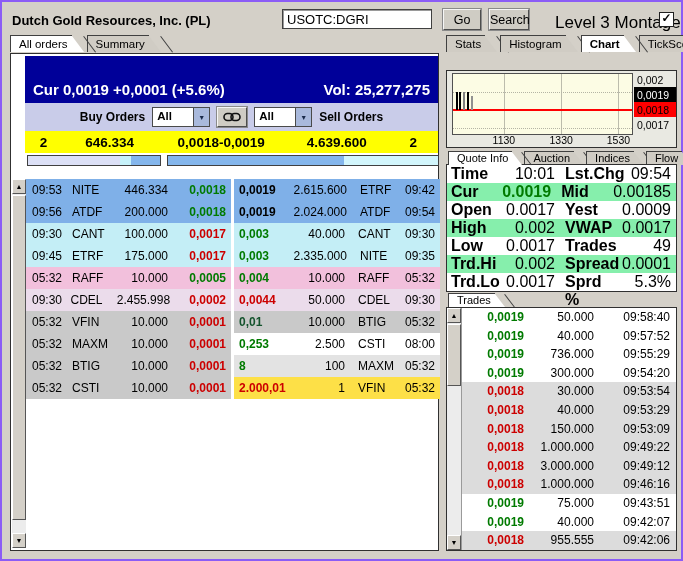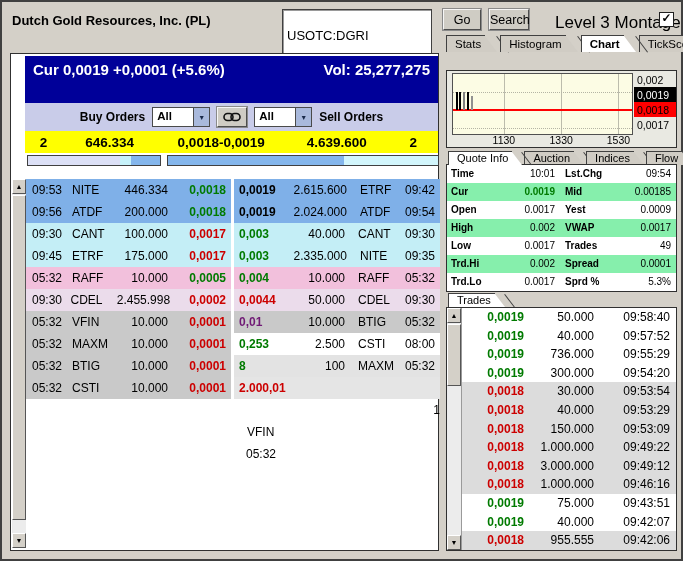--- a/index.html
+++ b/index.html
@@ -1,25 +1,25 @@
 <!DOCTYPE html>
 <html><head>
 <meta charset="utf-8">
 <style>
   html,body{margin:0;padding:0;}
   body{width:683px;height:561px;overflow:hidden;background:#D4D0C8;
        font-family:"Liberation Sans",sans-serif;color:#000;}
-  .win{position:absolute;inset:0;border:2px solid #404040;background:#D4D0C8;box-sizing:border-box;}
+  .win{position:absolute;inset:0;border:2px solid #8b5cf6;background:#D4D0C8;box-sizing:border-box;}
   .abs{position:absolute;}
 
   
   .title{left:10px;top:11px;font-size:13px;font-weight:bold;}
   .syminput{left:280px;top:7px;width:140px;height:18px;border:1px solid #404040;
             box-shadow:inset 1px 1px 0 #9a9a9a;font-family:"Liberation Sans",sans-serif;
-            font-size:13px;padding:16px 4px;background:#fff;position:absolute;}
+            font-size:13px;padding:0 4px;background:#fff;position:absolute;}
   .btn{position:absolute;height:21px;background:#CFCCC4;border:1px solid;
        border-color:#f6f6f6 #4d4d4d #4d4d4d #f6f6f6;box-shadow:0 0 0 1px #8a8a8a;
        font-family:"Liberation Sans",sans-serif;font-size:12.5px;padding:0;}
   .go{left:441px;top:7px;width:38px;}
   .search{left:487px;top:7px;width:40px;}
   .lvl3{left:553px;top:11px;font-size:17px;}
   .chk{left:657px;top:10px;width:13px;height:13px;background:#fff;border:1px solid #202020;
        text-align:center;}
   .chk .tick{font-size:12px;font-weight:bold;line-height:12px;display:block;margin-top:-1px;}
 
@@ -39,21 +39,21 @@
   .tab.active{background:#fff;z-index:2;}
   .tab.active::after{border-bottom-color:#fff;}
   .tab.small{height:13px;line-height:13px;font-size:11px;margin-right:12px;}
   .tab.small::after{border-bottom:13px solid #D0CCC4;border-right:10px solid transparent;right:-10px;}
   .tab.small.active::after{border-bottom-color:#fff;}
   .tab.small::before{height:16.4px;right:-10px;transform:rotate(-37.6deg);}
 
   
   .lpanel{left:8px;top:51px;width:429px;height:498px;background:#fff;border:1px solid #303030;box-sizing:border-box;}
   .navy{position:absolute;left:14px;top:2px;width:413px;height:47px;color:#fff;
-        display:flex;justify-content:space-between;align-items:flex-start;
+        display:flex;justify-content:space-between;align-items:flex-end;
         padding:5px 8px;box-sizing:border-box;font-size:15px;font-weight:bold;}
   .filters{position:absolute;left:14px;top:49px;width:413px;height:28px;display:flex;
         align-items:center;justify-content:center;gap:7px;font-size:12px;font-weight:bold;}
   .combo{width:56px;height:18px;background:#fff;border:1px solid #4a4a4a;display:flex;align-items:stretch;}
   .combo .val{flex:1;font-size:11.5px;font-weight:bold;padding:2px 0 0 4px;}
   .combo .arrowbtn{width:15px;background:#A9B9DC;border-left:1px solid #4a4a4a;
         font-size:7px;color:#1a2a4a;display:flex;align-items:center;justify-content:center;}
   .linkbtn{width:30px;height:20px;background:#CFCCC4;border:1px solid;
         border-color:#f6f6f6 #4d4d4d #4d4d4d #f6f6f6;box-shadow:0 0 0 1px #8a8a8a;
         display:flex;align-items:center;justify-content:center;padding:0;}
@@ -98,21 +98,21 @@
   .vgrid{position:absolute;top:0;bottom:0;width:1px;background:#BCBCAC;}
   .hgrid{position:absolute;left:0;right:0;height:0;border-top:1px dotted #B4B4A4;}
   .tickbar{position:absolute;width:2px;}
   #ylabels{position:absolute;left:187px;top:1px;width:42px;font-size:10.5px;}
   .yl{height:15px;line-height:16.5px;padding-left:3px;}
   .yl.inverse-black{background:#000;color:#fff;}
   .yl.inverse-red{background:#FF0000;color:#000;}
   .xl{position:absolute;top:63px;width:28px;text-align:center;font-size:10.5px;}
 
   .quotebox{left:444px;top:162px;width:231px;height:128px;background:#fff;border:1px solid #303030;box-sizing:border-box;}
-  .qrow{display:flex;height:18px;font-size:10px;line-height:18px;}
+  .qrow{display:flex;height:18px;font-size:16px;line-height:18px;}
   .qrow.alt{background:#86efac;}
   .q-l1{width:46px;font-weight:bold;padding-left:4px;}
   .q-v1{width:58px;text-align:right;}
   .q-l2{width:64px;font-weight:bold;padding-left:10px;box-sizing:border-box;}
   .q-v2{flex:1;text-align:right;padding-right:5px;}
 
   .tradesbox{left:444px;top:305px;width:231px;height:244px;background:#fff;border:1px solid #303030;box-sizing:border-box;}
   #trades-scroll{left:0;top:0;width:14px;height:242px;border-right:1px solid #9a9a9a;}
   #trades-thumb{top:16px;height:62px;}
   #trades-down{bottom:0;top:auto;}
@@ -129,20 +129,24 @@
 
   <span class="abs title">Dutch Gold Resources, Inc. (PL)</span>
   <input class="syminput" value="USOTC:DGRI" style="">
   <button class="btn go">Go</button>
   <button class="btn search">Search</button>
   <span class="abs lvl3">Level 3 Montage</span>
   <div class="abs chk">
     <span class="tick">✓</span>
   </div>
 
+  <div class="tabrow" id="left-tabs">
+      <div class="tab active"><span>All orders</span></div>
+      <div class="tab"><span>Summary</span></div>
+    </div>
   <div class="tabrow" id="right-tabs">
       <div class="tab"><span>Stats</span></div>
       <div class="tab"><span>Histogram</span></div>
       <div class="tab active" style="font-weight: bold;"><span>Chart</span></div>
       <div class="tab"><span>TickScope</span></div>
     </div>
 
   <div class="abs lpanel">
     <div class="navy" id="navy" style="background: rgb(0, 0, 153);">
       <span>Cur 0,0019 +0,0001 (+5.6%)</span>
@@ -268,21 +272,21 @@
           </div>
         </div>
         <div class="brow">
           <div class="bhalf bid" style="background: rgb(201, 201, 201);">
             <span class="c-time">05:32</span>
             <span class="c-mm">VFIN</span>
             <span class="c-size">10.000</span>
             <span class="c-price" style="color: rgb(204, 0, 0);">0,0001</span>
           </div>
           <div class="bhalf ask" style="background: rgb(201, 201, 201);">
-            <span class="c-price2" style="color: #701a75;">0,01</span>
+            <span class="c-price2" style="color: #14532d;">0,01</span>
             <span class="c-size2">10.000</span>
             <span class="c-mm2">BTIG</span>
             <span class="c-time2">05:32</span>
           </div>
         </div>
         <div class="brow">
           <div class="bhalf bid" style="background: rgb(201, 201, 201);">
             <span class="c-time">05:32</span>
             <span class="c-mm">MAXM</span>
             <span class="c-size">10.000</span>
@@ -309,21 +313,21 @@
             <span class="c-time2">05:32</span>
           </div>
         </div>
         <div class="brow">
           <div class="bhalf bid" style="background: rgb(201, 201, 201);">
             <span class="c-time">05:32</span>
             <span class="c-mm">CSTI</span>
             <span class="c-size">10.000</span>
             <span class="c-price" style="color: rgb(204, 0, 0);">0,0001</span>
           </div>
-          <div class="bhalf ask" style="background: #e5e5e5; flex-direction: column;">
+          <div class="bhalf ask" style="background: #fde047;">
             <span class="c-price2" style="color: rgb(204, 0, 0);">2.000,01</span>
             <span class="c-size2">1</span>
             <span class="c-mm2">VFIN</span>
             <span class="c-time2">05:32</span>
           </div>
         </div>
       </div>
     <div class="vscroll" id="book-scroll">
       <div class="sbtn" style="top:0">▲</div>
       <div class="sthumb" id="book-thumb"></div>

